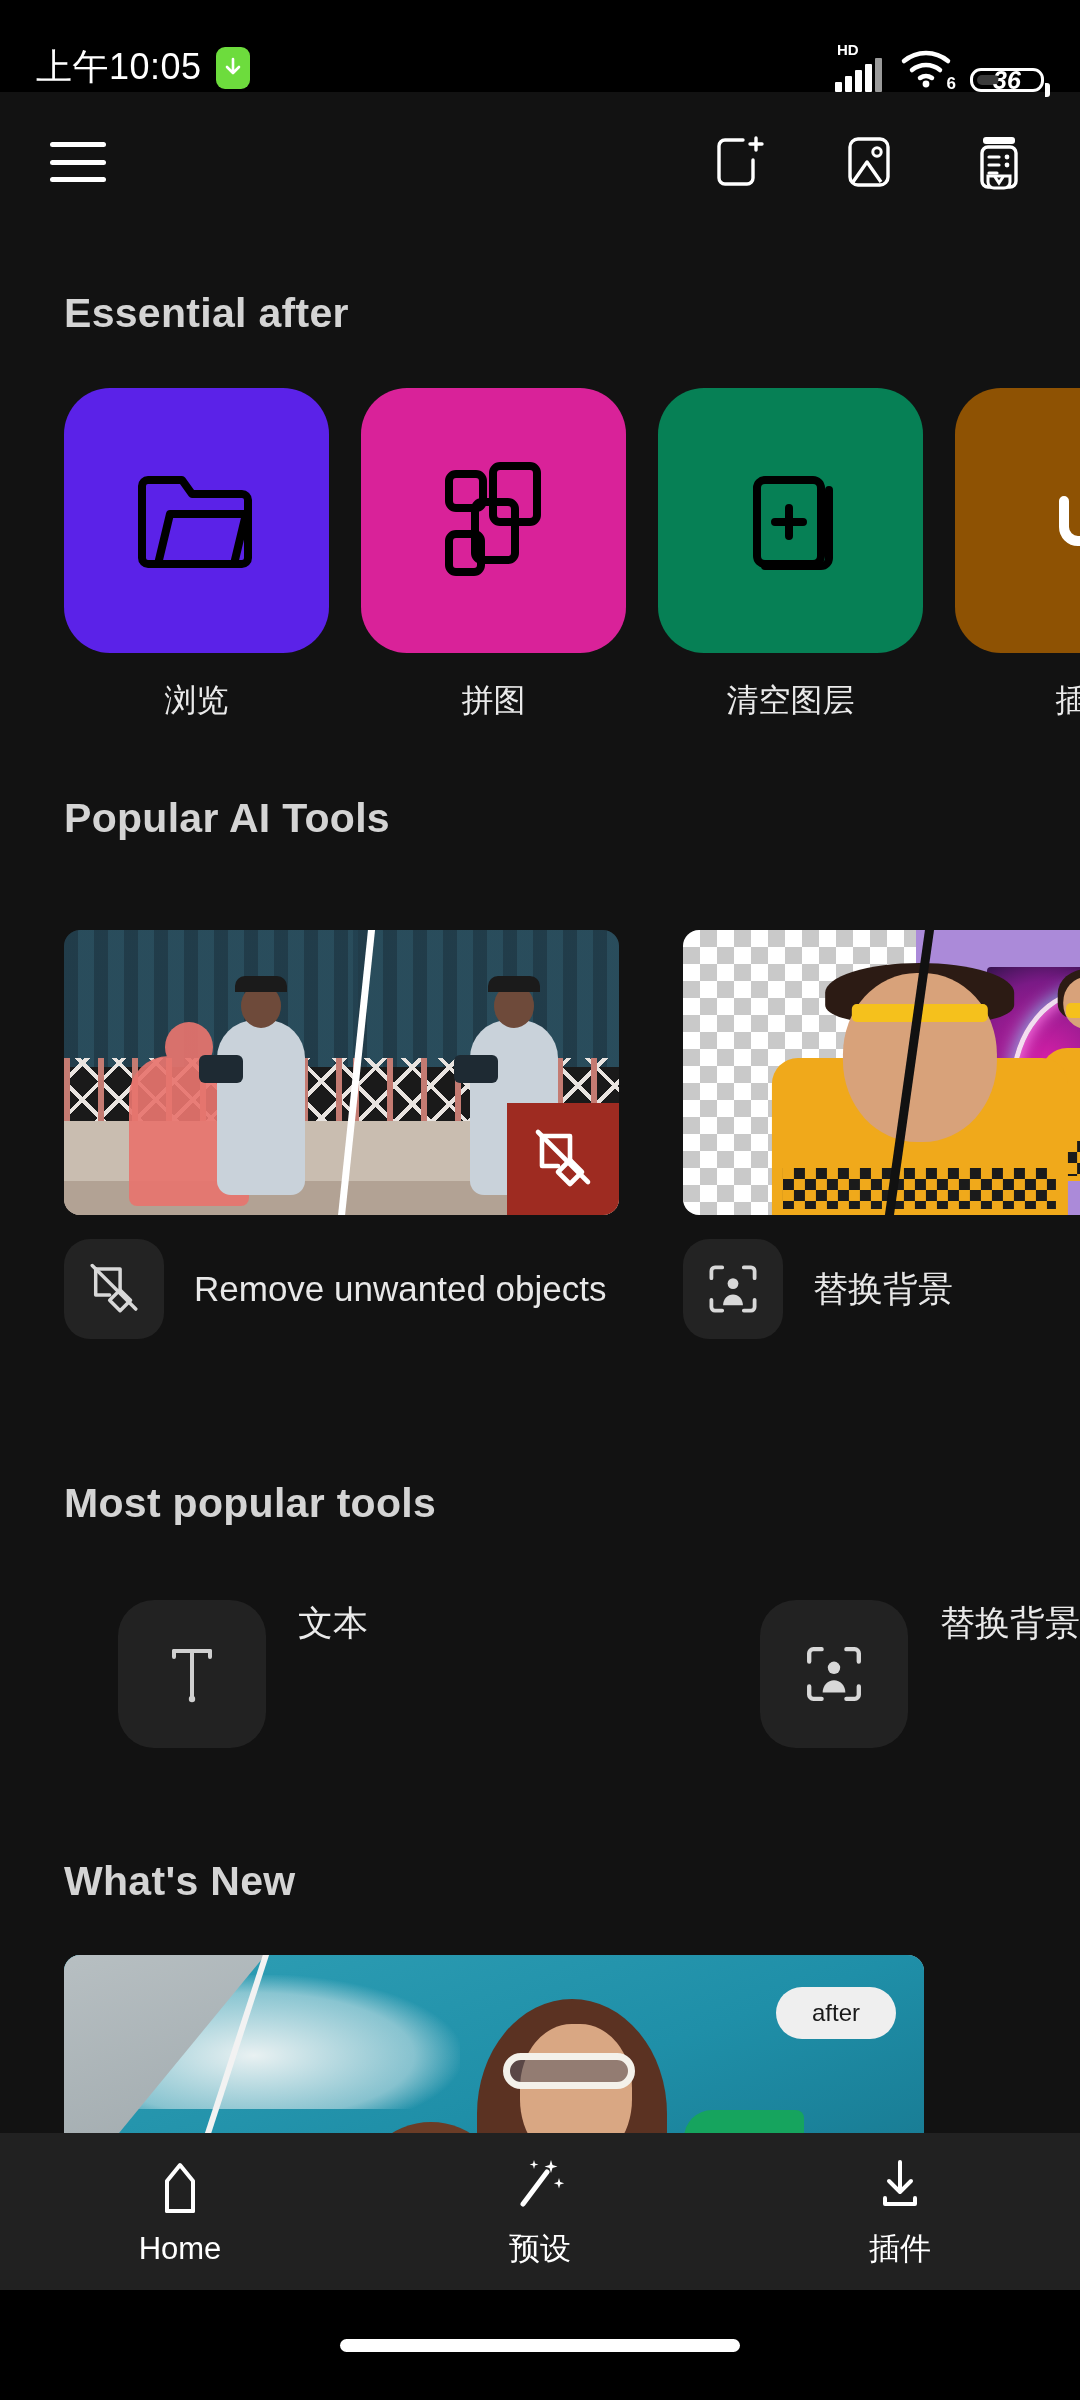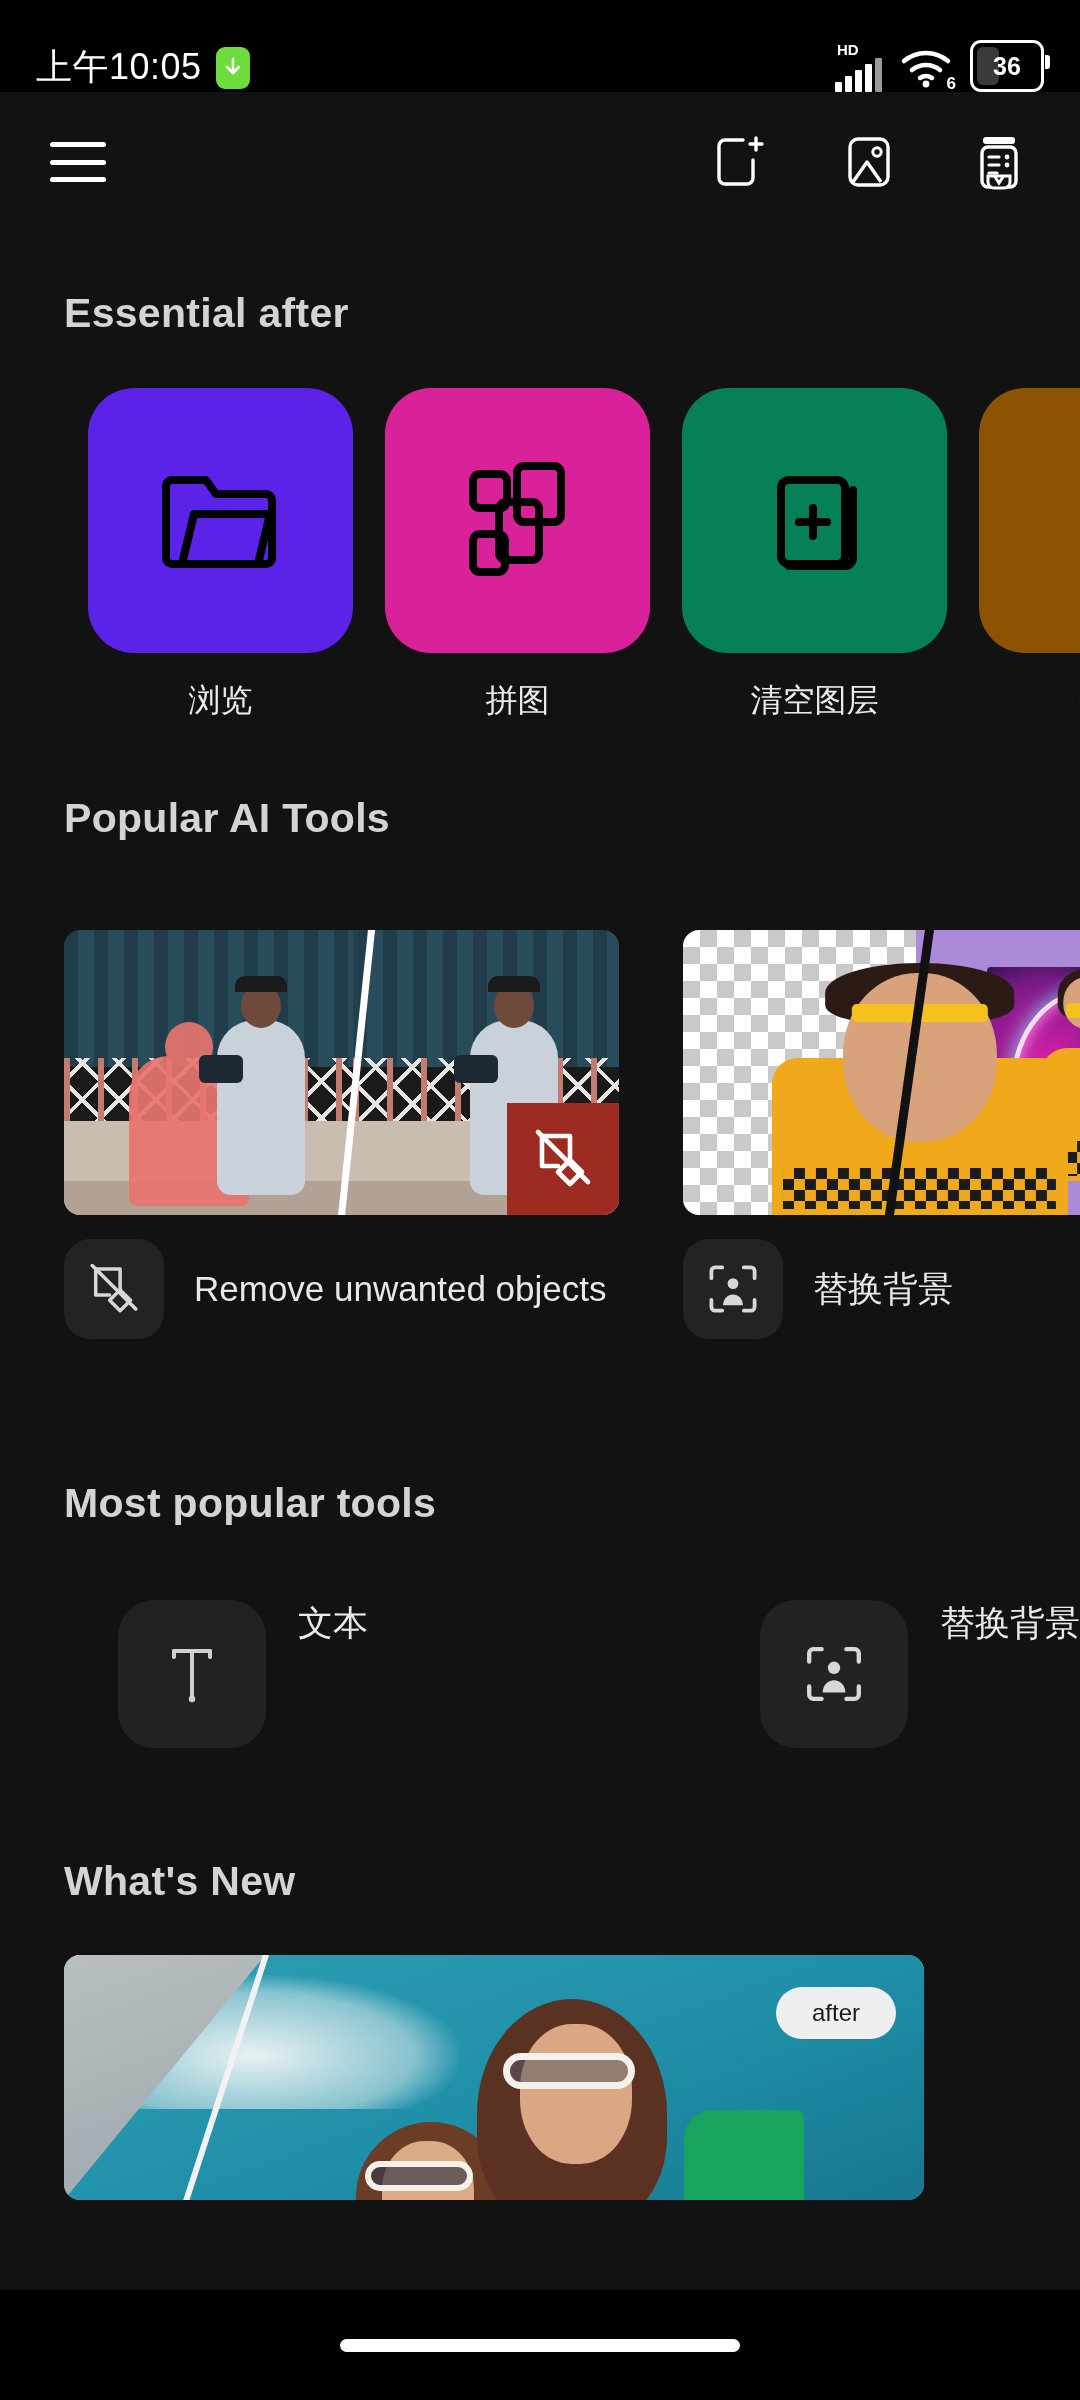--- a/index.html
+++ b/index.html
@@ -29,22 +29,22 @@
   .bars{ display:flex; align-items:flex-end; gap:3px; height:30px; margin-top:16px;}
   .bars i{ display:block; width:7px; background:#fff; border-radius:1px; }
   .bars i:nth-child(1){ height:10px; }
   .bars i:nth-child(2){ height:16px; }
   .bars i:nth-child(3){ height:22px; }
   .bars i:nth-child(4){ height:28px; }
   .bars i:nth-child(5){ height:34px; background:#9a9a9a;}
   .wifi-wrap{ position:relative; width:52px; height:44px; }
   .wifi6{ position:absolute; right:-4px; bottom:-2px; font-size:17px; font-weight:bold; }
   .battery{
-    position:relative; width:74px; height:52px; border:3px solid #fff;
-    border-radius:11px; display:flex; align-items:center; justify-content:center;
+    position:relative; width:74px; height:24px; border:3px solid #fff;
+    border-radius:11px; display:flex; align-items:center; justify-content:center;font-style:italic;
   }
   .battery:after{
     content:""; position:absolute; right:-9px; top:12px; width:5px; height:14px;
     background:#fff; border-radius:0 3px 3px 0;
   }
   .bat-fill{ position:absolute; left:4px; top:4px; bottom:4px; width:22px; background:#3a3a3a; border-radius:6px;}
   .bat-num{ position:relative; font-size:25px; font-weight:bold; color:#fff; }
 
   
   .appbar{
@@ -62,21 +62,21 @@
     padding:0 64px;
   }
   #s-essential{ position:absolute; top:290px; left:0; }
   #s-ai{ position:absolute; top:795px; left:0; }
   #s-most{ position:absolute; top:1480px; left:0; }
   #s-new{ position:absolute; top:1858px; left:0; }
 
   
   .tilerow{
     position:absolute; top:388px; left:0; width:1052px;
-    display:flex; gap:32px; padding-left:88px;
+    display:flex; gap:32px; padding-left:64px;
   }
   .tile-cell{ flex:0 0 auto; width:265px; }
   .tile{
     width:265px; height:265px; border-radius:46px;
     display:flex; align-items:center; justify-content:center;
   }
   .tile-label{
     margin-top:26px; text-align:center; color:#eaeaea;
     font-size:32px; white-space:nowrap;
   }
@@ -453,18 +453,43 @@
     <div class="wn-h2"></div>
       <div class="wn-f2"></div>
       <div class="wn-g2"></div>
     <div class="wn-h1"></div>
       <div class="wn-f1"></div>
       <div class="wn-g1"></div>
     <div class="wn-green"></div>
     <div class="wn-pill">after</div>
   </div>
 
+  <div class="bottomnav">
+    <div class="nav-item">
+      <svg width="58" height="58" viewBox="0 0 58 58">
+        <path d="M16 54V24L29 8l13 16v30" stroke="#fff" stroke-width="4" fill="none" stroke-linejoin="round" stroke-linecap="round"></path>
+        <path d="M16 54h26" stroke="#fff" stroke-width="4" stroke-linecap="round"></path>
+      </svg>
+      <div class="nav-lbl">Home</div>
+    </div>
+    <div class="nav-item">
+      <svg width="58" height="58" viewBox="0 0 58 58">
+        <path d="M12 50L36 18" stroke="#fff" stroke-width="5" stroke-linecap="round"></path>
+        <path d="M30 12l4 4M40 6l1.5 5 5 1.5-5 1.5L40 19l-1.5-5-5-1.5 5-1.5z" fill="#fff"></path>
+        <path d="M48 24l1.2 4 4 1.2-4 1.2-1.2 4-1.2-4-4-1.2 4-1.2z" fill="#fff"></path>
+        <path d="M23 6l1 3.4 3.4 1-3.4 1L23 15l-1-3.6-3.4-1 3.4-1z" fill="#fff"></path>
+      </svg>
+      <div class="nav-lbl">预设</div>
+    </div>
+    <div class="nav-item">
+      <svg width="58" height="58" viewBox="0 0 58 58">
+        <path d="M29 8v28M18 27l11 11 11-11" stroke="#fff" stroke-width="4" fill="none" stroke-linecap="round" stroke-linejoin="round"></path>
+        <path d="M14 44v6h30v-6" stroke="#fff" stroke-width="4" fill="none" stroke-linecap="round" stroke-linejoin="round"></path>
+      </svg>
+      <div class="nav-lbl">插件</div>
+    </div>
+  </div>
 
   <div class="gesturebar">
     <div class="gesture-pill"></div>
   </div>
 
 </div>
 
 </body></html>

